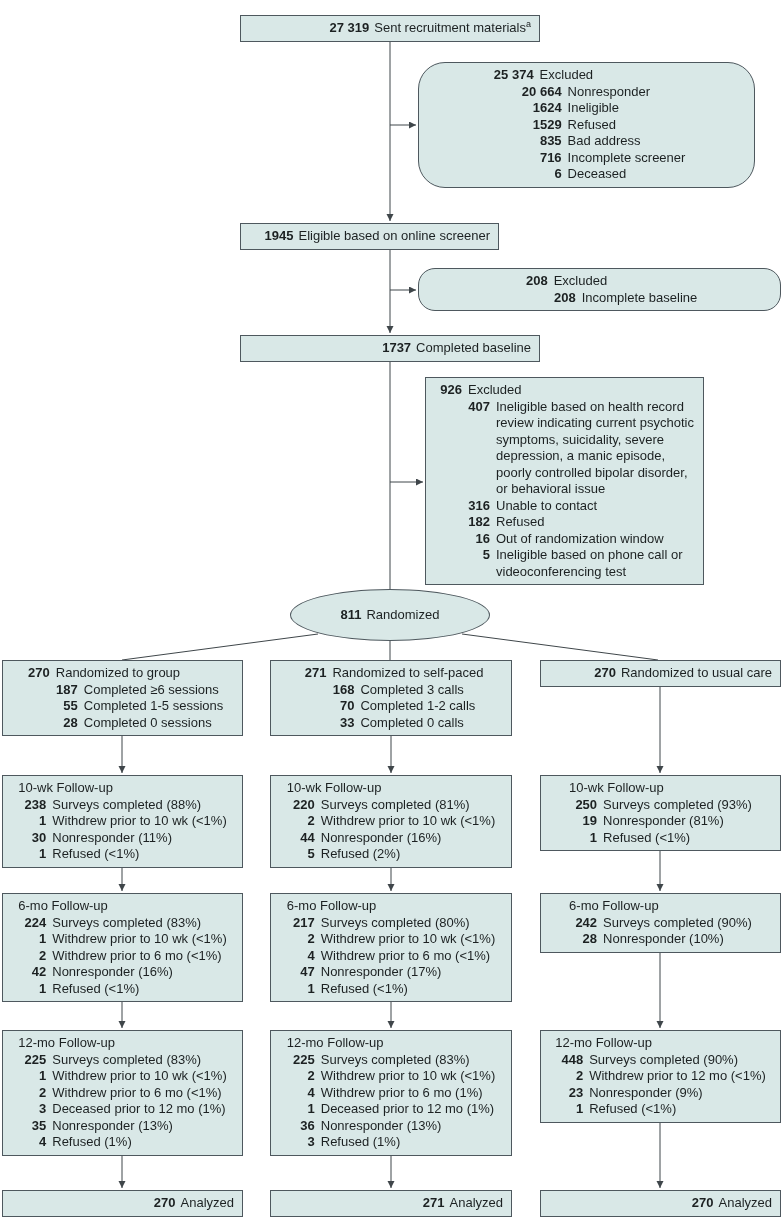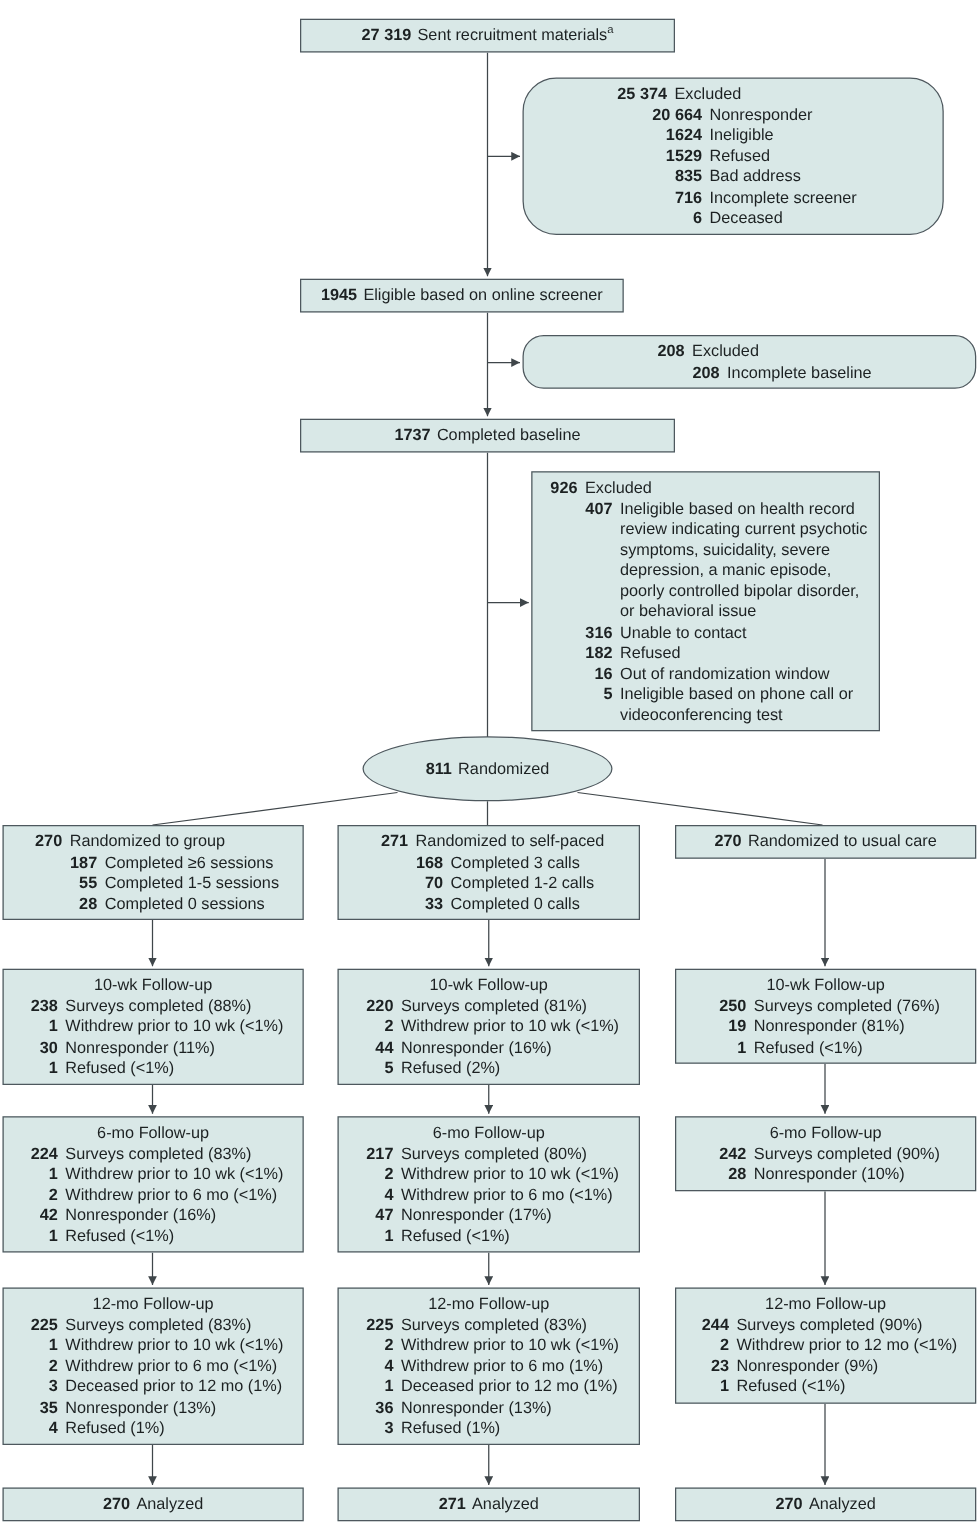--- a/index.html
+++ b/index.html
@@ -7,27 +7,27 @@
     position:relative;width:783px;height:1229px;background:#ffffff;
     font-family:"Liberation Sans","DejaVu Sans",sans-serif;
     color:#1c2122;overflow:hidden;
   }
   #connectors{position:absolute;left:0;top:0;width:783px;height:1229px;pointer-events:none;}
   .box{
     position:absolute;box-sizing:border-box;
     background:#d9e8e7;border:1px solid #4e585e;
     font-size:13px;line-height:16.5px;padding:4px 8px;
   }
-  .center-box{text-align:center;white-space:nowrap;}
+  .center-box{text-align:right;white-space:nowrap;}
   .ellipse{border-radius:50%;display:flex;align-items:center;justify-content:center;}
   .num{font-weight:bold;}
   .center-box .num{margin-right:5px;}
   sup{font-size:9px;line-height:0;}
   .content{width:max-content;max-width:100%;margin:0 auto;}
-  .fu-title{text-align:center;}
+  .fu-title{text-align:left;}
   .row{display:flex;}
   .row .num{flex:0 0 28px;text-align:right;margin-right:6px;}
   .row.r1 .num{flex-basis:56px;}
   .xl .row .num{flex-basis:46px;}
   .xl .row.r1 .num{flex-basis:74px;}
   .lbl{max-width:244px;}
 </style>
 </head>
 <body>
 
@@ -395,21 +395,21 @@
     <span class="num">270</span><span>Randomized to usual care</span>
   </div>
 
   <div class="box" style="left:540px;top:775px;width:241px;">
     <div class="content">
       <div class="fu-title">10-wk Follow-up</div>
       <div>
 
       <div class="row">
             <span class="num">250</span>
-            <span class="lbl">Surveys completed (76%)</span>
+            <span class="lbl">Surveys completed (93%)</span>
           </div>
           <div class="row">
             <span class="num">19</span>
             <span class="lbl">Nonresponder (81%)</span>
           </div>
           <div class="row">
             <span class="num">1</span>
             <span class="lbl">Refused (&lt;1%)</span>
           </div>
         </div>
@@ -432,21 +432,21 @@
         </div>
     </div>
   </div>
 
   <div class="box" style="left:540px;top:1030px;width:241px;">
     <div class="content">
       <div class="fu-title">12-mo Follow-up</div>
       <div>
 
       <div class="row">
-            <span class="num">244</span>
+            <span class="num">448</span>
             <span class="lbl">Surveys completed (90%)</span>
           </div>
           <div class="row">
             <span class="num">2</span>
             <span class="lbl">Withdrew prior to 12 mo (&lt;1%)</span>
           </div>
           <div class="row">
             <span class="num">23</span>
             <span class="lbl">Nonresponder (9%)</span>
           </div>

